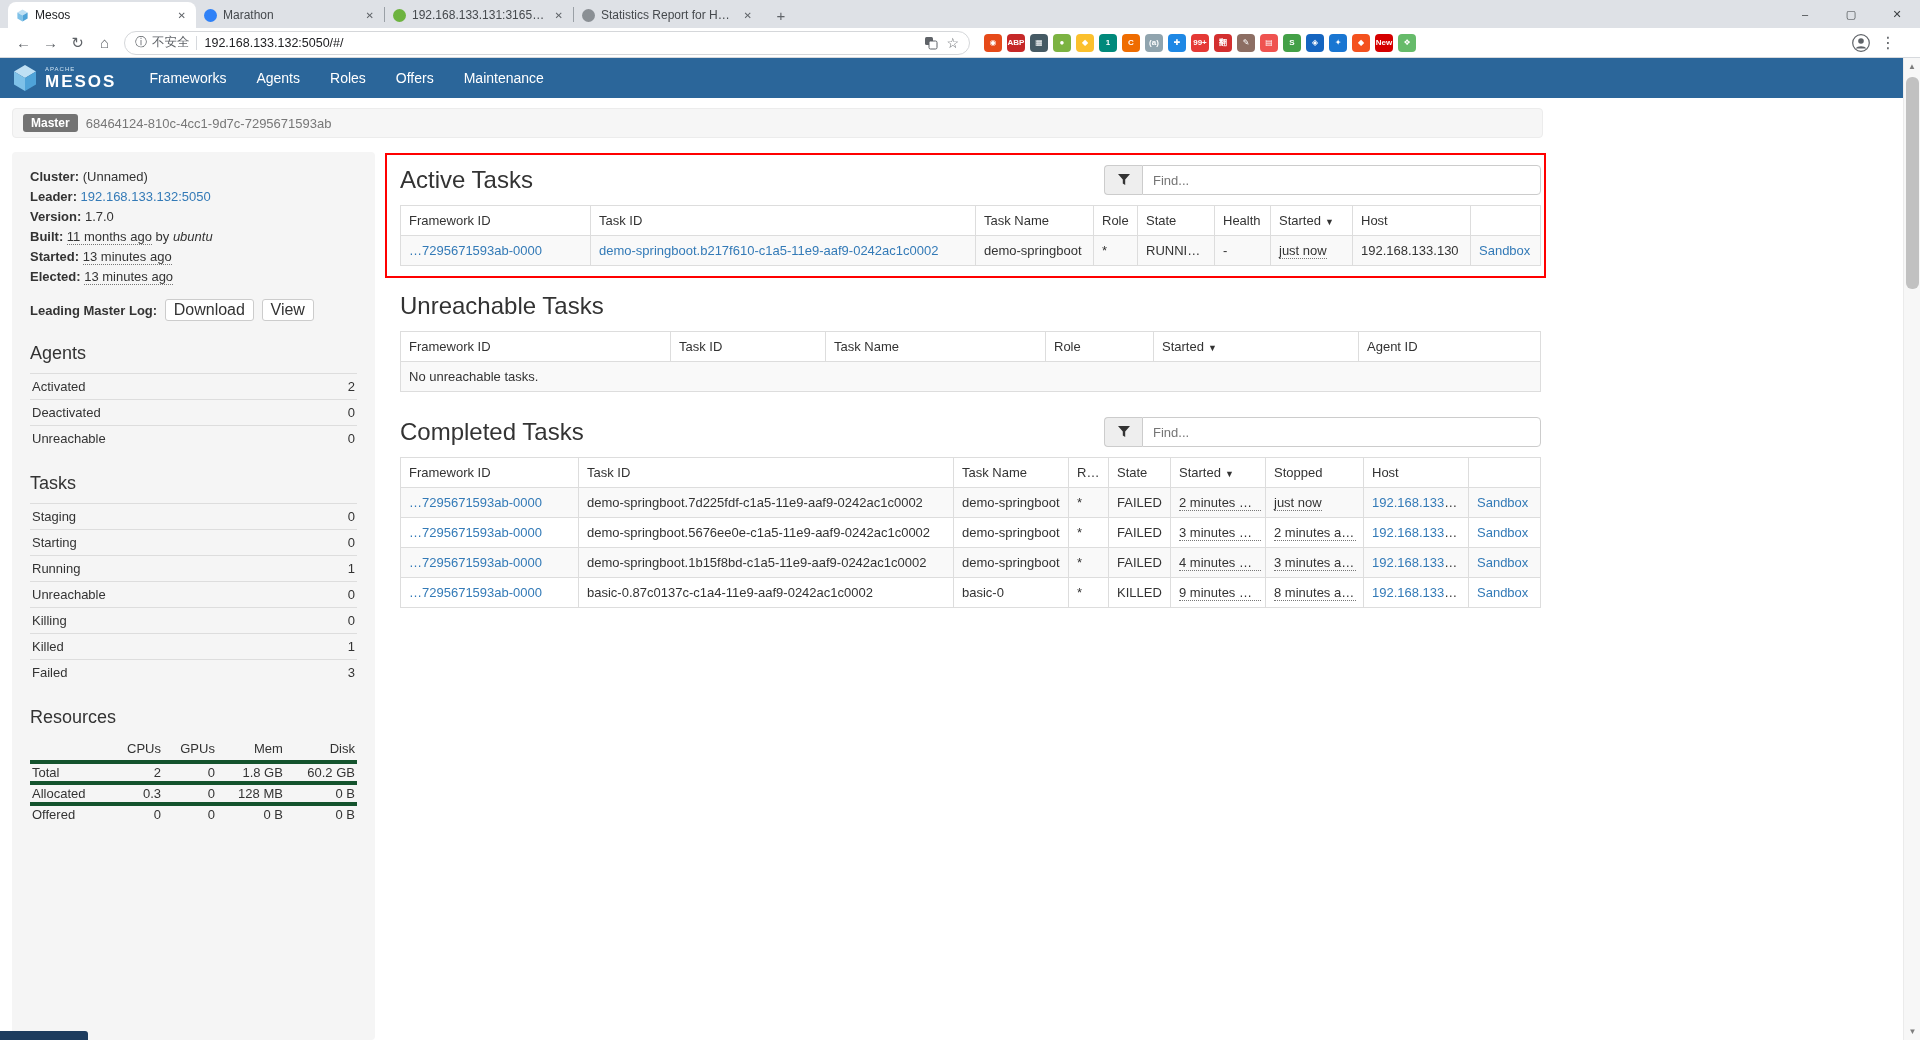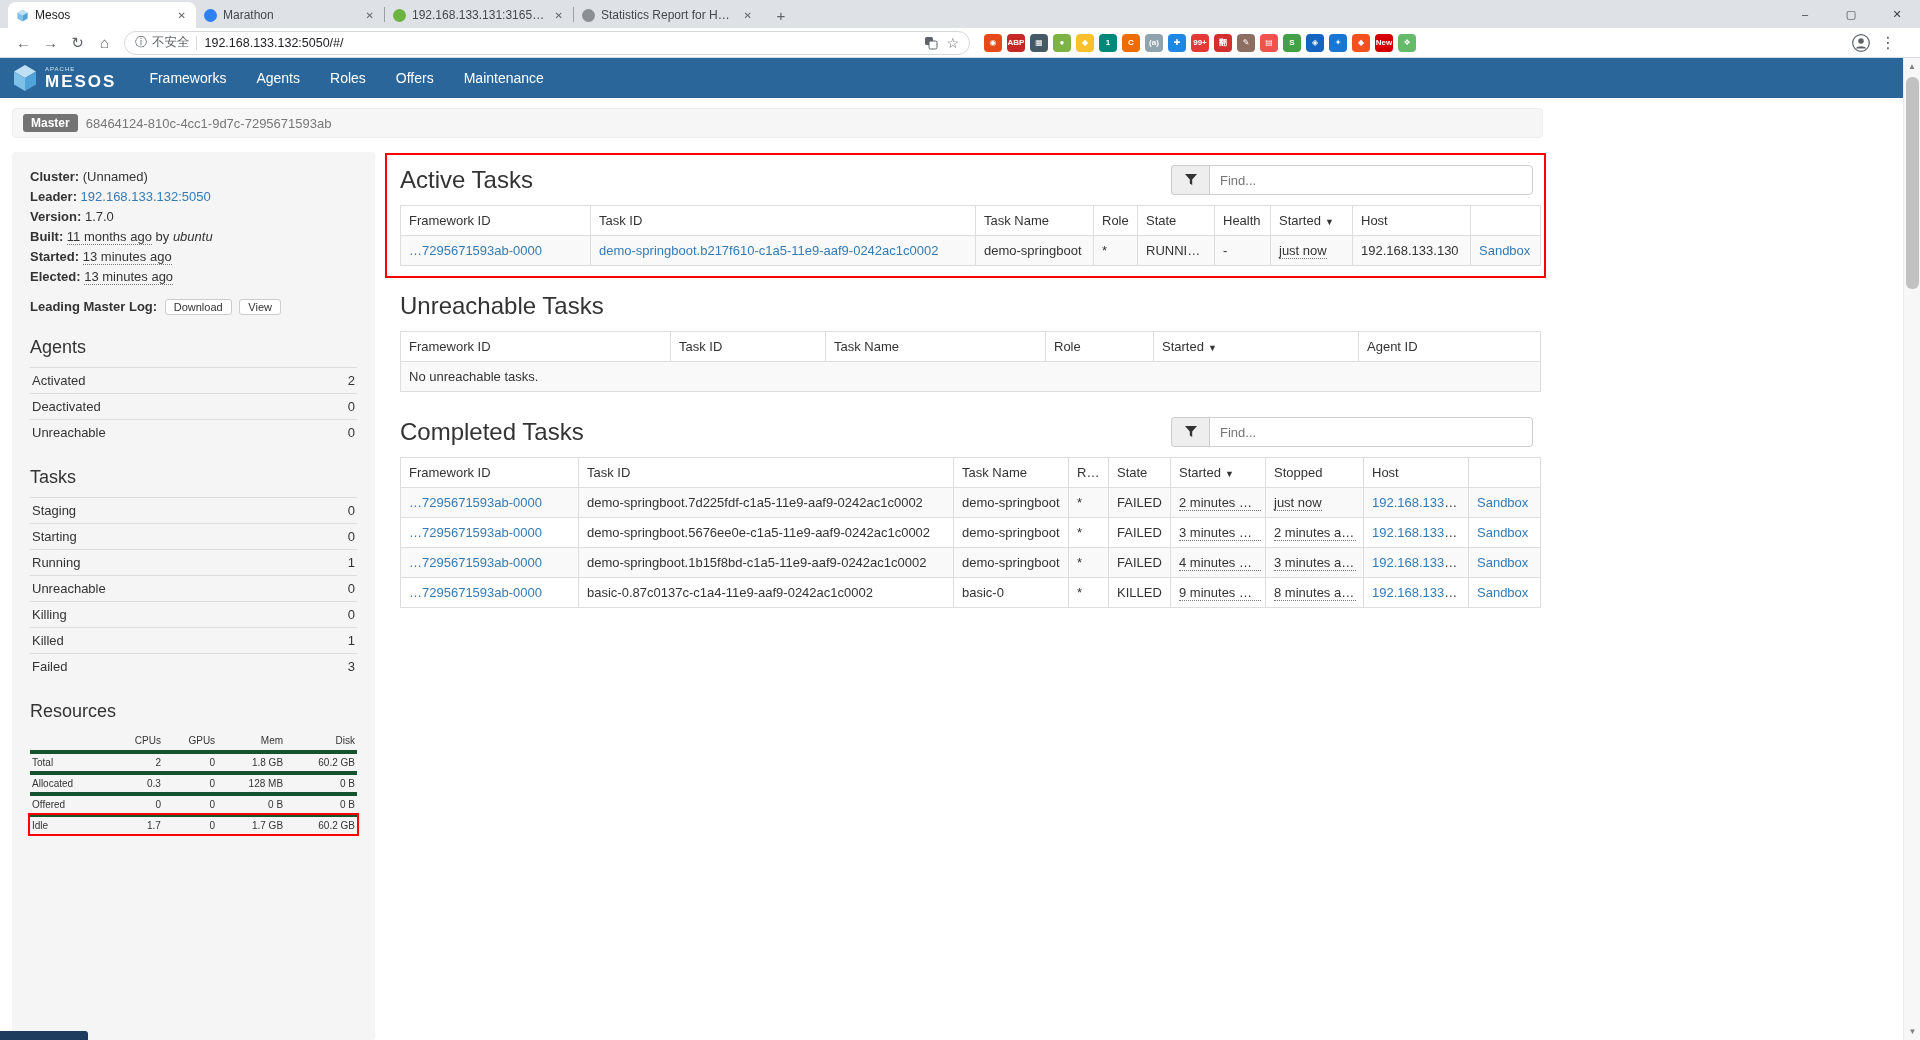--- a/index.html
+++ b/index.html
@@ -55,39 +55,39 @@
     padding:2px 8px; }
   .master-id { color:#777; font-size:13px; margin-left:8px; }
 
   
   .sidebar { position:absolute; left:12px; top:152px; width:363px; height:888px; background:#f5f5f5;
     border-radius:4px; padding:16px 18px; font-size:13px; color:#333; }
   .info-line { margin:0 0 3px 0; line-height:17px; }
   .info-line b { font-weight:bold; }
   .rel-time { border-bottom:1px dotted #777; }
   .log-line { margin:14px 0 4px 0; }
-  .btn-xs { font-size:11px; padding:1px 8px; background:#fff; border:1px solid #ccc; border-radius:3px;
+  .btn-xs { font-size:16px; padding:1px 8px; background:#fff; border:1px solid #ccc; border-radius:3px;
     color:#333; margin-left:4px; display:inline-block; }
   .side-h { font-size:18px; font-weight:500; color:#333; margin:22px 0 9px 0; }
   .stat-table { width:100%; border-collapse:collapse; font-size:13px; }
   .stat-table td { padding:4px 2px; border-top:1px solid #ddd; color:#333; line-height:17px; }
   .stat-table td.num { text-align:right; }
-  .res-table { width:100%; border-collapse:collapse; font-size:10px; }
+  .res-table { width:100%; border-collapse:collapse; font-size:13px; }
   .res-table th { font-weight:normal; color:#333; text-align:right; padding:4px 2px; }
   .res-table th.lbl { text-align:left; }
   .res-table td { padding:0 2px; border-top:4px solid #14532d; color:#333; text-align:right; line-height:17px; }
   .res-table td.lbl { text-align:left; }
   tr.annotated { outline:2px solid #f00; }
 
   
   .main { position:absolute; left:400px; top:152px; width:1143px; }
   .section { position:relative; margin-bottom:26px; }
   .section-title { font-size:24px; font-weight:400; color:#333; margin:0 0 11px 0; }
   .section.first { margin-top:14px; }
-  .find-group { position:absolute; top:-1px; right:10px; width:362px; height:30px; display:flex; }
+  .find-group { position:absolute; top:-1px; right:2px; width:437px; height:30px; display:flex; }
   .find-addon { width:38px; background:#eee; border:1px solid #ccc; border-right:none;
     border-radius:4px 0 0 4px; display:flex; align-items:center; justify-content:center; }
   .find-input { flex:1; border:1px solid #ccc; border-radius:0 4px 4px 0; padding:0 10px;
     font-size:13px; color:#555; outline:none; font-family:inherit; }
   table.grid { border-collapse:collapse; width:1140px; table-layout:fixed; background:#fff; }
   .grid th, .grid td { border:1px solid #ddd; padding:7px 8px; font-size:13px; text-align:left;
     color:#333; overflow:hidden; text-overflow:ellipsis; white-space:nowrap; }
   .grid th { font-weight:normal; }
   .grid tbody tr:nth-child(odd) { background:#f9f9f9; }
   .caret { font-size:9px; margin-left:4px; }
@@ -310,27 +310,20 @@
       <td>0</td>
       <td>128 MB</td>
       <td>0 B</td>
     </tr>
     <tr>
       <td class="lbl">Offered</td>
       <td>0</td>
       <td>0</td>
       <td>0 B</td>
       <td>0 B</td>
-    </tr>
-    <tr class="annotated">
-      <td class="lbl">Idle</td>
-      <td>1.7</td>
-      <td>0</td>
-      <td>1.7 GB</td>
-      <td>60.2 GB</td>
     </tr>
   </tbody>
     </table>
 </div>
 
 <div class="main">
 
   <div class="section first">
     <div class="annotation-box"></div>
     <div class="section-title">Active Tasks</div>

